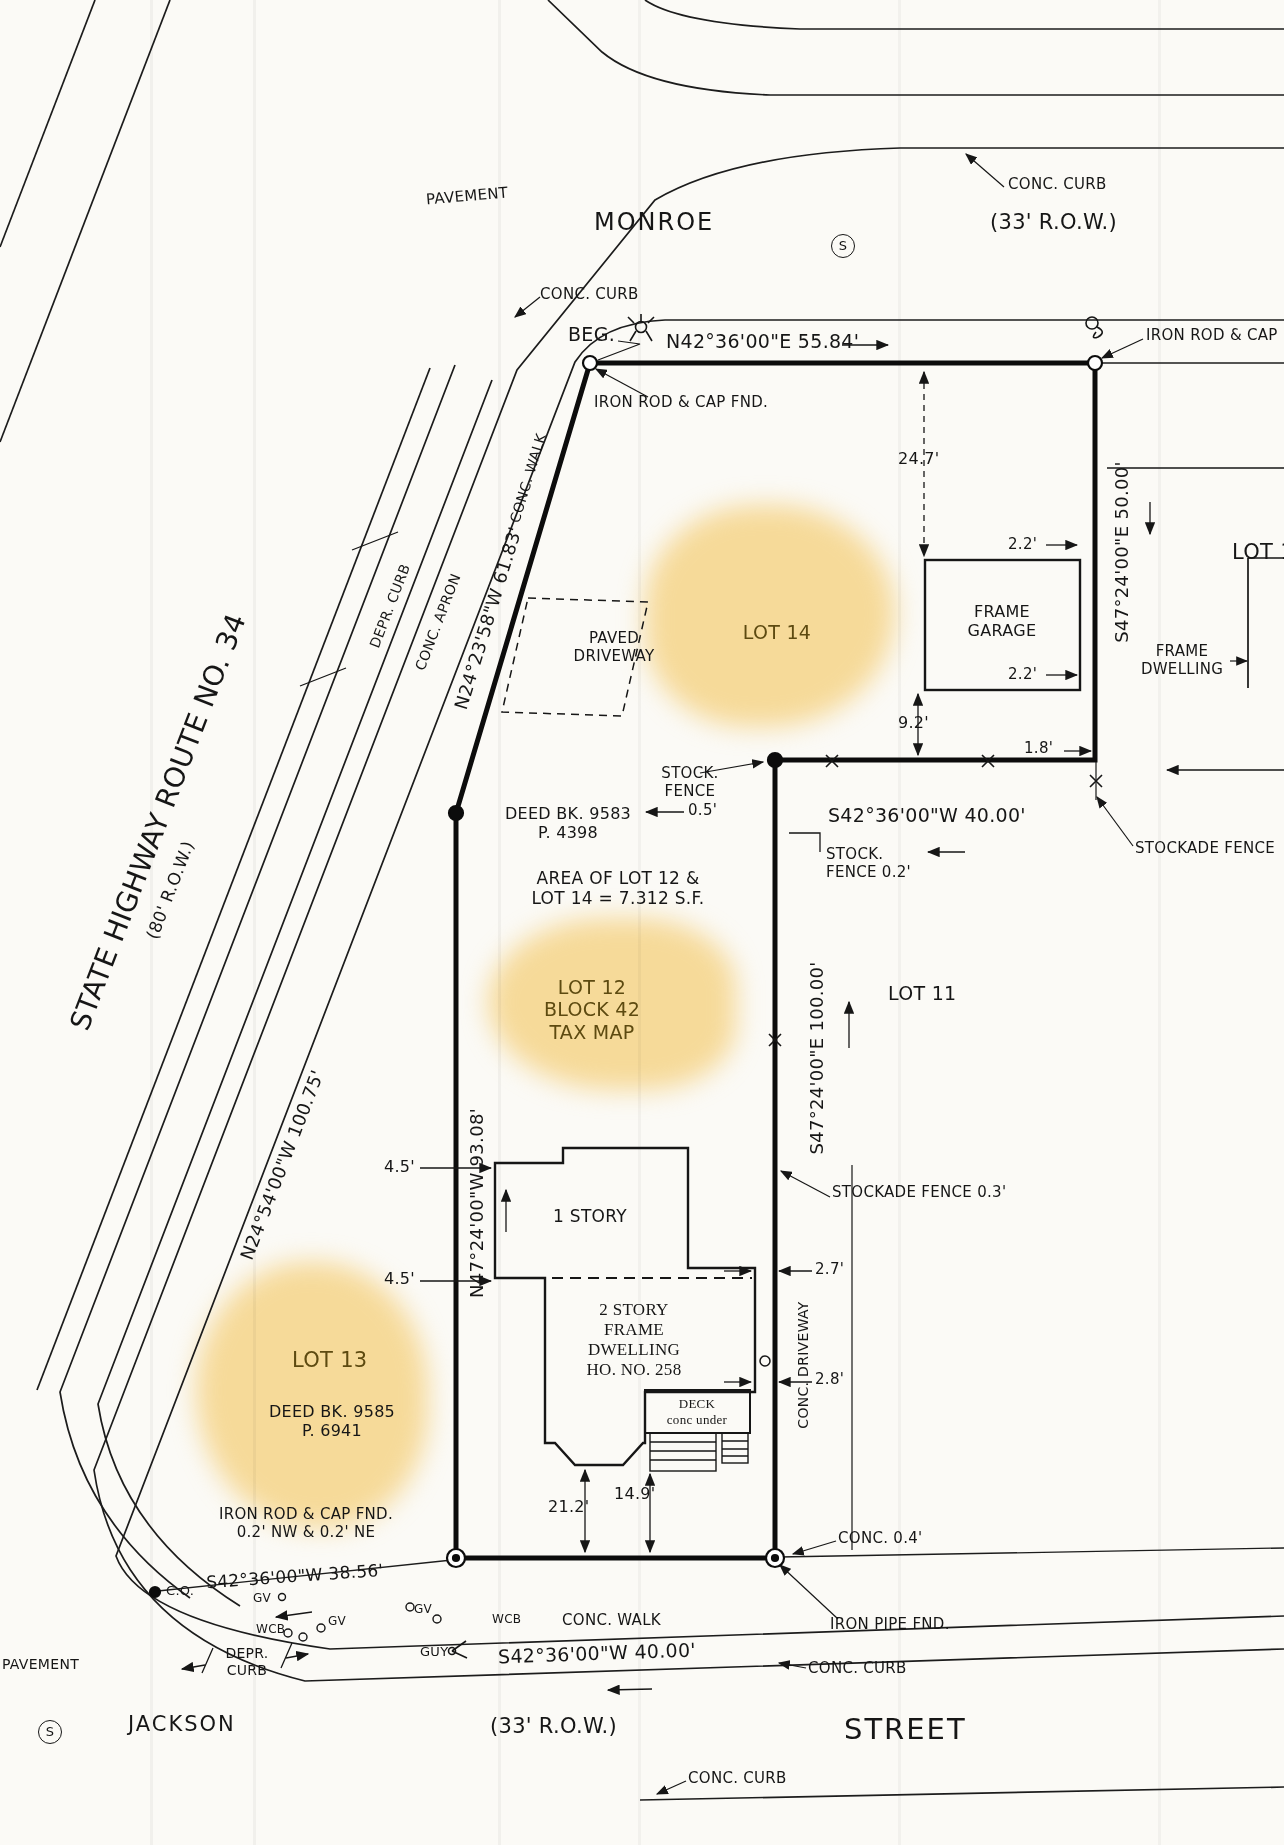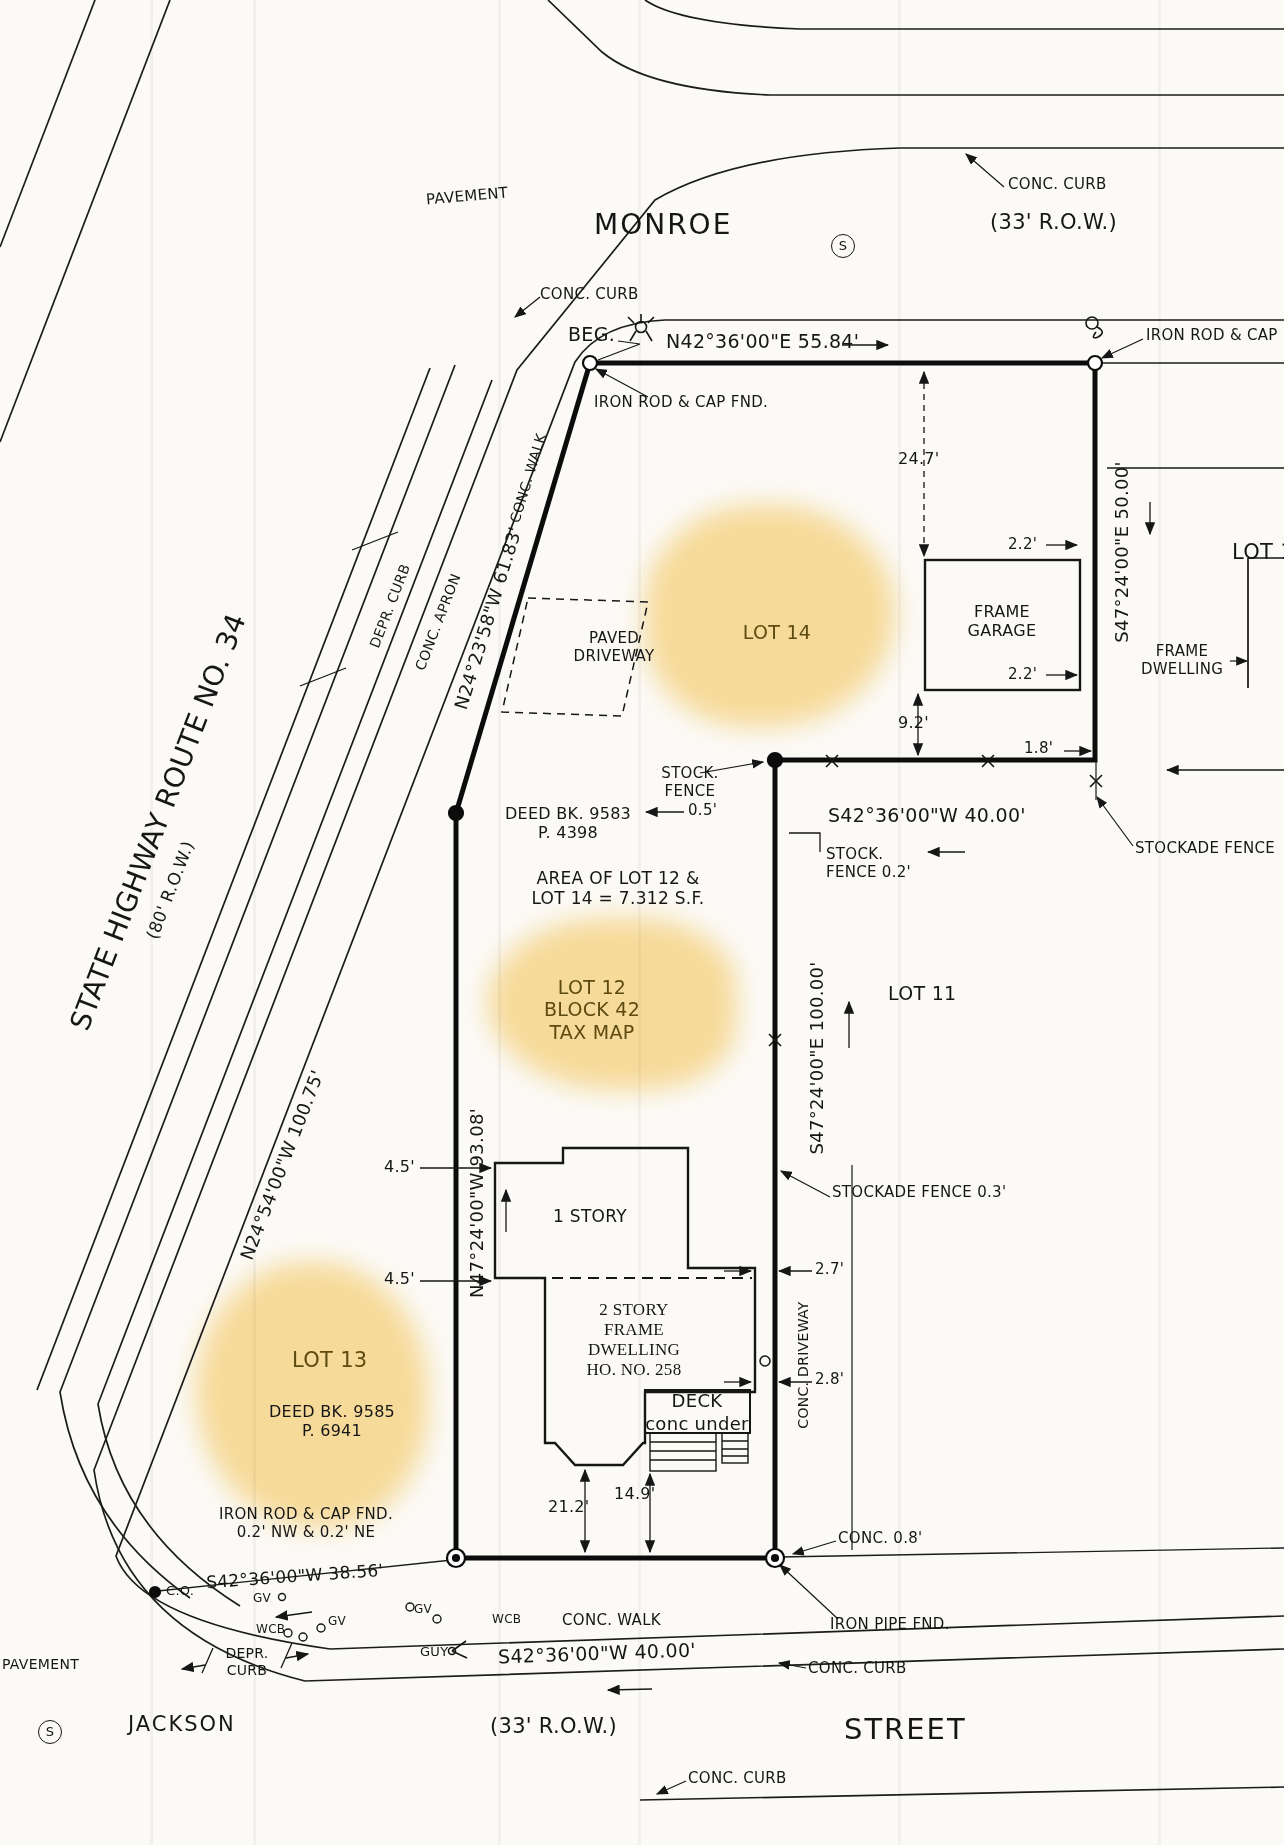--- a/index.html
+++ b/index.html
@@ -166,21 +166,21 @@
           <circle cx="288" cy="1633" r="4"></circle>
         <circle cx="303" cy="1637" r="4"></circle>
           <circle cx="321" cy="1628" r="4"></circle>
         <circle cx="410" cy="1607" r="4"></circle>
           <circle cx="437" cy="1619" r="4"></circle>
       </g>
     </g>
   </svg>
 
   <div class="lbl" style="left:426px;top:188px;font-size:15px;transform:rotate(-5deg);">PAVEMENT</div>
-  <div class="lbl" style="left:594px;top:208px;font-size:28px;letter-spacing:2px;">MONROE</div>
+  <div class="lbl" style="left:594px;top:208px;font-size:24px;letter-spacing:2px;">MONROE</div>
   <div class="scirc" style="left:831px;top:234px;">S</div>
   <div class="lbl" style="left:990px;top:210px;font-size:21px;">(33' R.O.W.)</div>
   <div class="lbl" style="left:1008px;top:176px;font-size:15px;">CONC. CURB</div>
   <div class="lbl" style="left:540px;top:286px;font-size:15px;">CONC. CURB</div>
   <div class="lbl" style="left:568px;top:323px;font-size:19px;">BEG.</div>
   <div class="lbl" style="left:666px;top:330px;font-size:19px;">N42°36'00"E  55.84'</div>
   <div class="lbl" style="left:1146px;top:327px;font-size:15px;white-space:nowrap;">IRON ROD &amp; CAP</div>
   <div class="lbl" style="left:594px;top:394px;font-size:15px;">IRON ROD &amp; CAP FND.</div>
 
   <div class="lbl" style="left:898px;top:450px;font-size:16px;">24.7'</div>
@@ -215,21 +215,21 @@
   <div class="lbl" style="left:832px;top:1184px;font-size:15px;white-space:nowrap;">STOCKADE FENCE 0.3'</div>
 
   <div class="lbl r90" style="left:477px;top:1203px;font-size:18px;">N47°24'00"W  93.08'</div>
   <div class="lbl" style="left:384px;top:1158px;font-size:16px;">4.5'</div>
   <div class="lbl" style="left:384px;top:1270px;font-size:16px;">4.5'</div>
   <div class="lbl" style="left:553px;top:1206px;font-size:17px;">1 STORY</div>
   <div class="lbl ctr" style="left:634px;top:1340px;font-size:17px;font-family:Liberation Serif, serif;">2 STORY
 FRAME
 DWELLING
 HO. NO. 258</div>
-  <div class="lbl ctr" style="left:697px;top:1412px;font-size:18px;line-height:1.25;">DECK
+  <div class="lbl ctr" style="left:697px;top:1412px;font-size:13px;line-height:1.25;font-family:Liberation Serif, serif;">DECK
 conc under</div>
   <div class="lbl" style="left:815px;top:1261px;font-size:15px;">2.7'</div>
   <div class="lbl" style="left:815px;top:1371px;font-size:15px;">2.8'</div>
   <div class="lbl r90" style="left:803px;top:1365px;font-size:14px;">CONC. DRIVEWAY</div>
   <div class="lbl" style="left:548px;top:1498px;font-size:16px;">21.2'</div>
   <div class="lbl" style="left:614px;top:1485px;font-size:16px;">14.9'</div>
 
   <div class="lbl" style="left:292px;top:1348px;font-size:21px;color:#5d4a10;">LOT 13</div>
   <div class="lbl ctr" style="left:332px;top:1422px;font-size:16px;">DEED BK. 9585
 P. 6941</div>
@@ -252,21 +252,21 @@
   <div class="lbl" style="left:328px;top:1614px;font-size:12px;">GV</div>
   <div class="lbl" style="left:414px;top:1602px;font-size:12px;">GV</div>
   <div class="lbl" style="left:492px;top:1612px;font-size:12px;">WCB</div>
   <div class="lbl" style="left:562px;top:1612px;font-size:15px;">CONC. WALK</div>
   <div class="lbl" style="left:420px;top:1644px;font-size:13px;">GUY</div>
   <div class="lbl ctr" style="left:247px;top:1662px;font-size:14px;">DEPR.
 CURB</div>
   <div class="lbl" style="left:498px;top:1642px;font-size:19px;white-space:nowrap;transform:rotate(-2deg);">S42°36'00"W  40.00'</div>
   <div class="lbl" style="left:830px;top:1616px;font-size:15px;">IRON PIPE FND.</div>
   <div class="lbl" style="left:808px;top:1660px;font-size:15px;">CONC. CURB</div>
-  <div class="lbl" style="left:838px;top:1530px;font-size:15px;">CONC. 0.8'</div>
+  <div class="lbl" style="left:838px;top:1530px;font-size:15px;">CONC. 0.4'</div>
   <div class="lbl" style="left:2px;top:1656px;font-size:14px;">PAVEMENT</div>
   <div class="scirc" style="left:38px;top:1720px;">S</div>
   <div class="lbl" style="left:128px;top:1712px;font-size:21px;letter-spacing:2px;">JACKSON</div>
   <div class="lbl" style="left:490px;top:1714px;font-size:21px;">(33' R.O.W.)</div>
   <div class="lbl" style="left:844px;top:1712px;font-size:29px;letter-spacing:2px;">STREET</div>
   <div class="lbl" style="left:688px;top:1770px;font-size:15px;">CONC. CURB</div>
 
 </div>
 
 </body></html>

